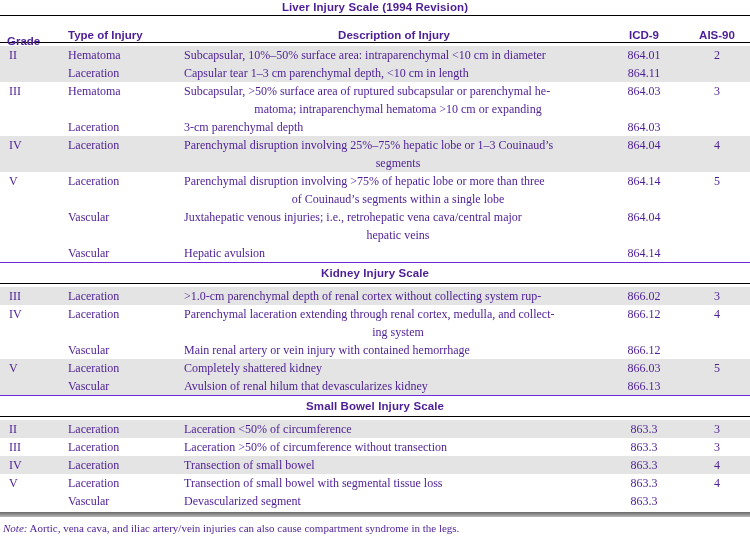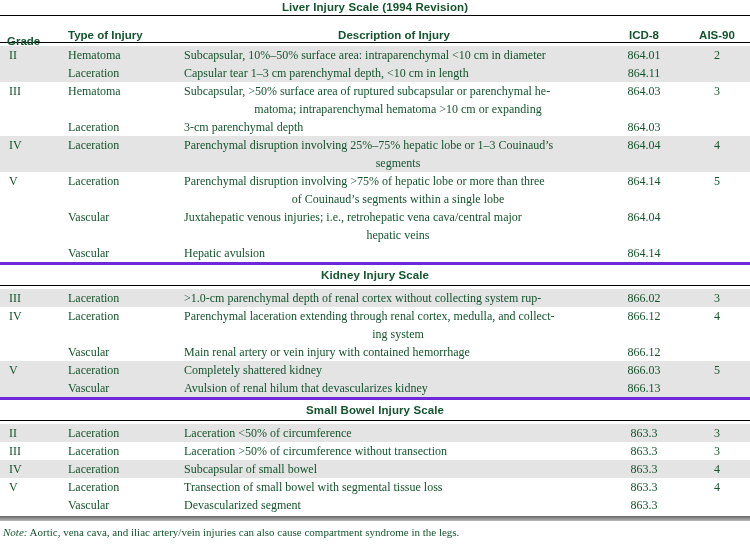--- a/index.html
+++ b/index.html
@@ -1,19 +1,19 @@
 <!DOCTYPE html>
 <html><head>
 <meta charset="utf-8">
 <style>
   html, body { margin: 0; padding: 0; background: #fff; }
   .page {
     width: 750px; height: 551px;
     background: #ffffff;
-    color: #14532d;
+    color: #4c1d95;
     font-family: "Liberation Serif", serif;
     overflow: hidden;
     position: relative;
     box-sizing: border-box;
   }
   .sans { font-family: "Liberation Sans", sans-serif; font-weight: bold; }
 
   .table-title {
     height: 15px; line-height: 14px;
     text-align: center;
@@ -46,21 +46,21 @@
   .t-row { font-size: 12px; }
   .t-row > div { line-height: 18px; white-space: nowrap; }
   .c-grade { padding-left: 9px; }
   .c-type  { padding-left: 0px; }
   .c-desc .desc-line { line-height: 18px; white-space: nowrap; }
   .c-desc .desc-line.wrap { padding-left: 8px; text-align: center; }
   .c-icd { text-align: center; }
   .c-ais { text-align: center; }
 
   .section-header {
-    border-top: 3px solid #6d28d9;
+    border-top: 1px solid #6d28d9;
     border-bottom: 1px solid #000;
     height: 20px; line-height: 20px;
     text-align: center;
     font-size: 11.5px;
     margin-bottom: 3px;
     letter-spacing: 0.1px;
   }
 
   .bottom-bar {
     height: 5px;
@@ -81,21 +81,21 @@
 <body>
 
 <div class="page">
 
   <div class="table-title sans">Liver Injury Scale (1994 Revision)</div>
 
   <div class="grid-row col-head sans">
     <div class="h-grade">Grade</div>
     <div class="h-type">Type of Injury</div>
     <div class="h-desc">Description of Injury</div>
-    <div class="h-icd">ICD-8</div>
+    <div class="h-icd">ICD-9</div>
     <div class="h-ais">AIS-90</div>
   </div>
 
   <div class="body-gap"></div>
 
   <div id="table-body">
       <div class="grid-row t-row" style="background: rgb(228, 228, 228);">
         <div class="c-grade">II</div>
         <div class="c-type">Hematoma</div>
         <div class="c-desc">
@@ -234,21 +234,21 @@
         <div class="c-desc">
           <div class="desc-line">Laceration &gt;50% of circumference without transection</div>
         </div>
         <div class="c-icd">863.3</div>
         <div class="c-ais">3</div>
       </div>
       <div class="grid-row t-row" style="background: rgb(228, 228, 228);">
         <div class="c-grade">IV</div>
         <div class="c-type">Laceration</div>
         <div class="c-desc">
-          <div class="desc-line">Subcapsular of small bowel</div>
+          <div class="desc-line">Transection of small bowel</div>
         </div>
         <div class="c-icd">863.3</div>
         <div class="c-ais">4</div>
       </div>
       <div class="grid-row t-row">
         <div class="c-grade">V</div>
         <div class="c-type">Laceration</div>
         <div class="c-desc">
           <div class="desc-line">Transection of small bowel with segmental tissue loss</div>
         </div>

